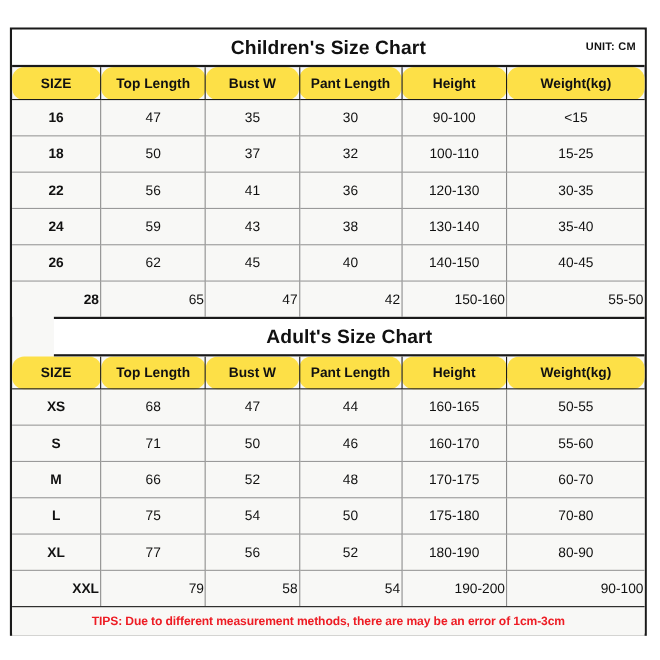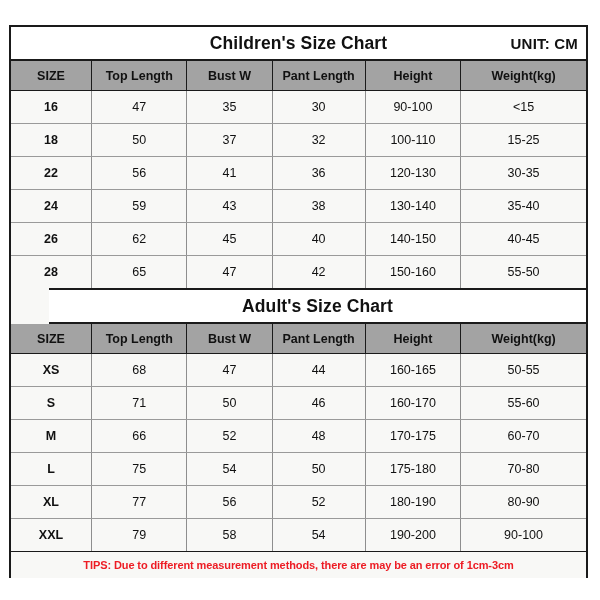--- a/index.html
+++ b/index.html
@@ -46,21 +46,21 @@
     font-size: 17.5px;
     font-weight: bold;
     color: #111111;
     letter-spacing: 0.1px;
   }
   .unit-label {
     position: absolute;
     right: 8px;
     top: 50%;
     transform: translateY(-50%);
-    font-size: 15px;
+    font-size: 10px;
     font-weight: bold;
     color: #111111;
     letter-spacing: 0.2px;
   }
 
   
   table.size-table {
     width: 100%;
     border-collapse: collapse;
     table-layout: fixed;
@@ -71,37 +71,39 @@
     vertical-align: middle;
     border-right: 1px solid #8e8e8e;
     border-bottom: 1px solid #9a9a9a;
     color: #111111;
   }
   table.size-table th:last-child,
   table.size-table td:last-child {
     border-right: none;
   }
   table.size-table thead th {
-    background: #a3a3a3;
+    background: #fde047;
     font-size: 12.5px;
     font-weight: bold;
     height: 27px;
     border-right: 1px solid #1a1a1a;
     border-bottom: 1px solid #1a1a1a;
+    border-radius: 11px;
   }
   table.size-table thead th:last-child {
     border-right: none;
   }
   table.size-table tbody td {
     background: #f8f8f6;
     font-size: 12.5px;
     height: 30px;
   }
   table.size-table tbody tr:last-child td {
     border-bottom: none;
+    text-align: right;
   }
   td.size-cell, th.size-cell {
     font-weight: bold;
   }
 
   
   col.c-size { width: 14.0%; }
   col.c-top  { width: 16.6%; }
   col.c-bust { width: 14.8%; }
   col.c-pant { width: 16.2%; }

